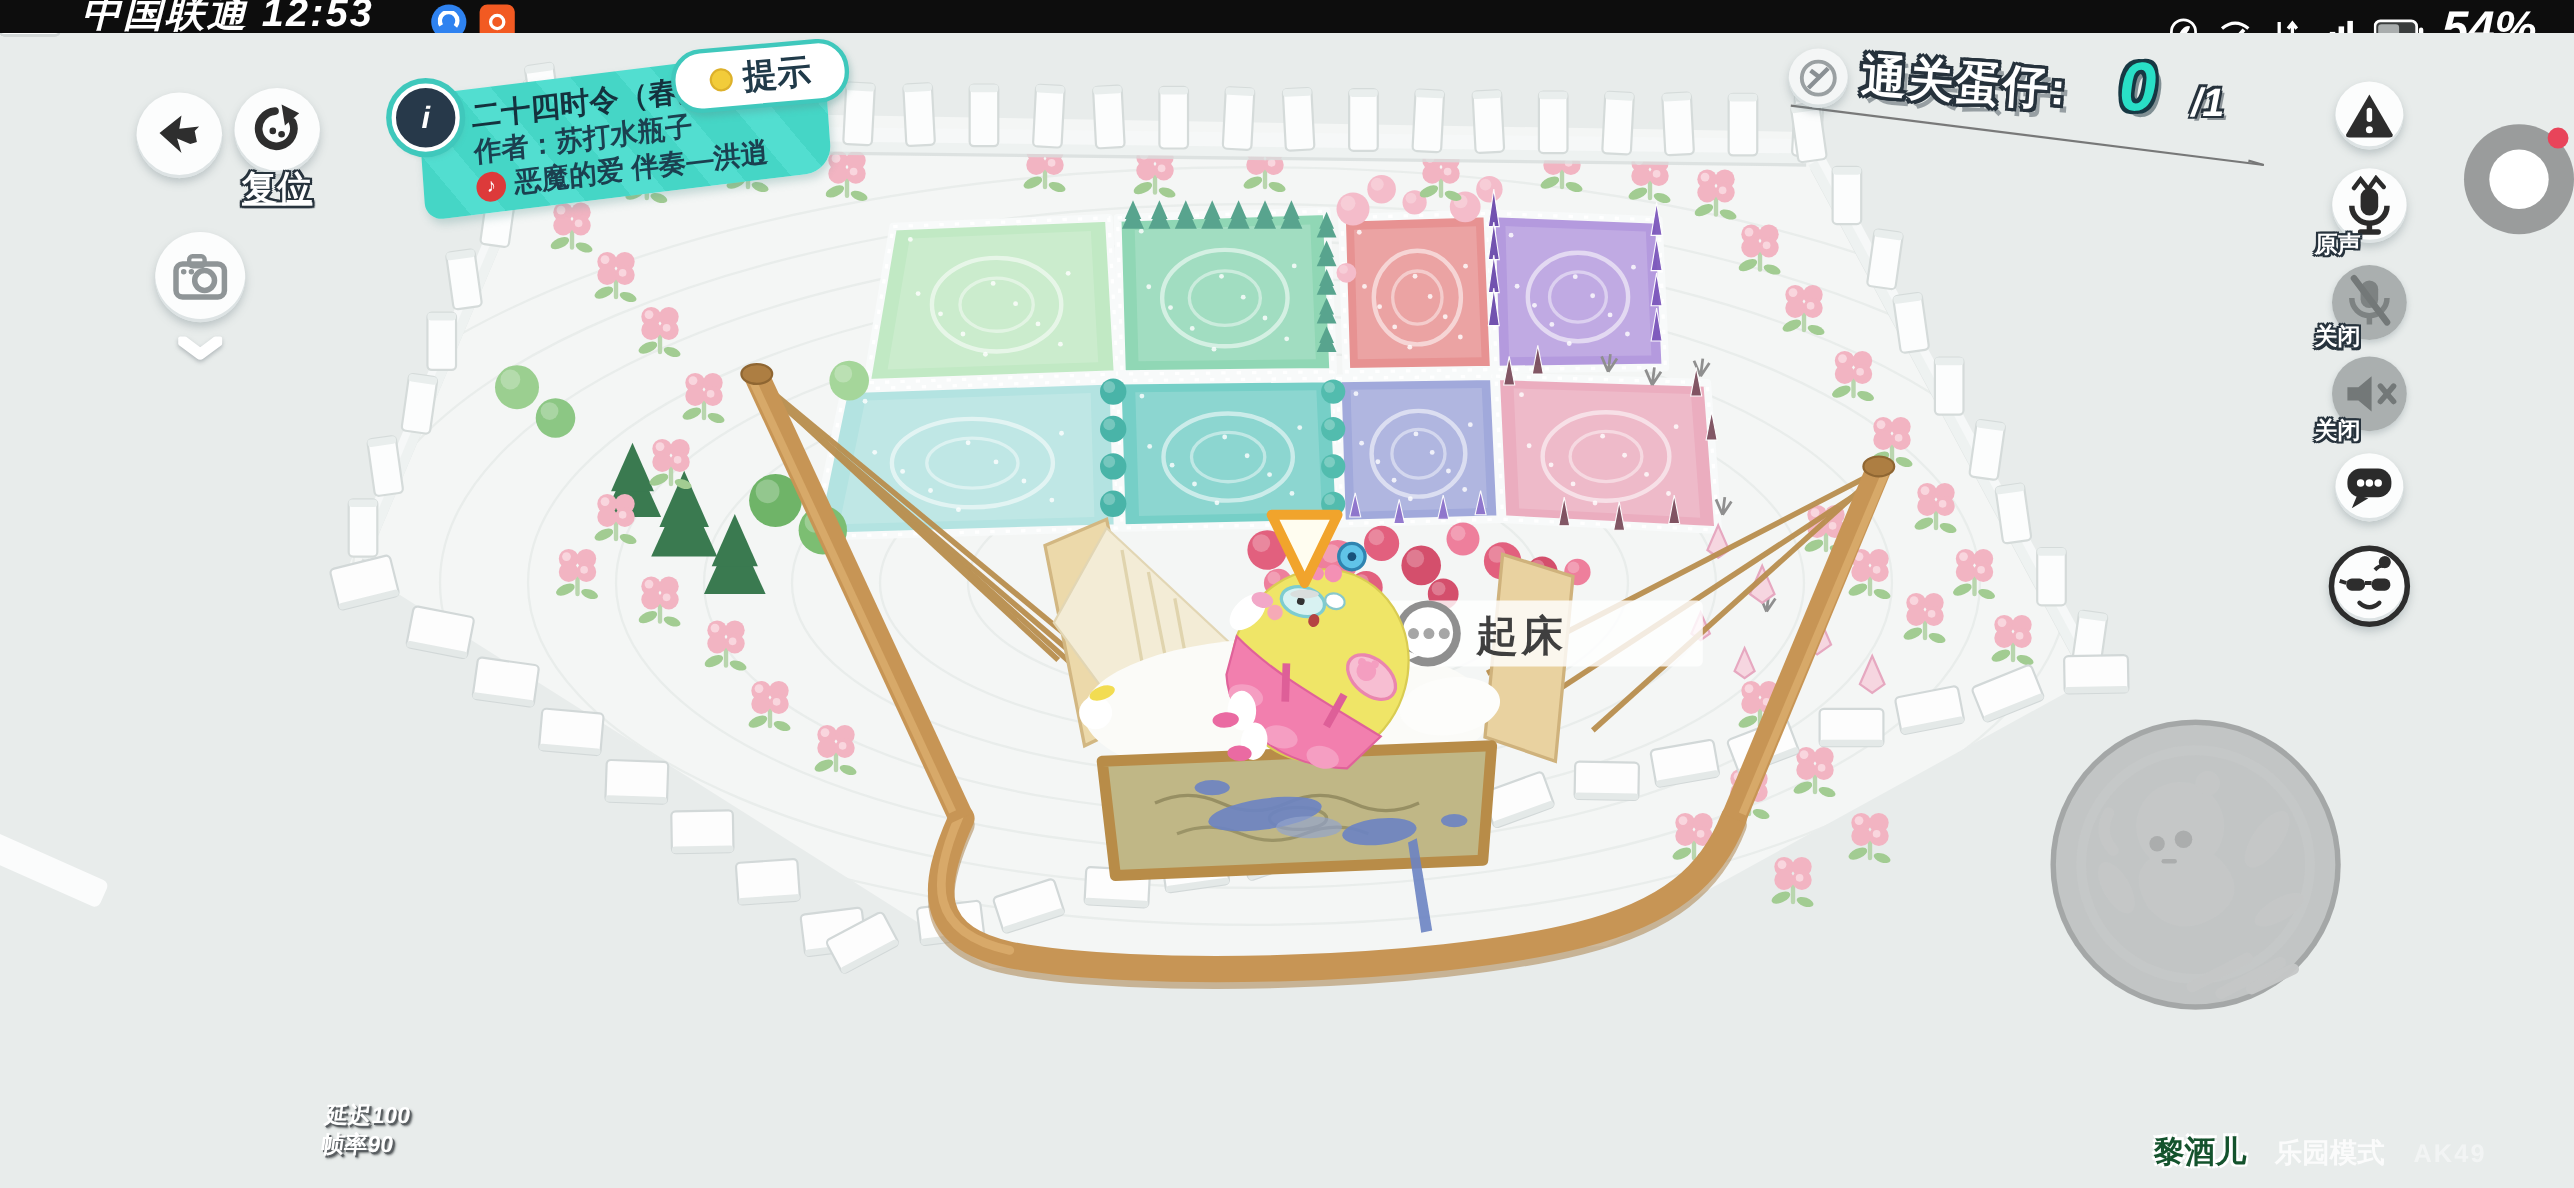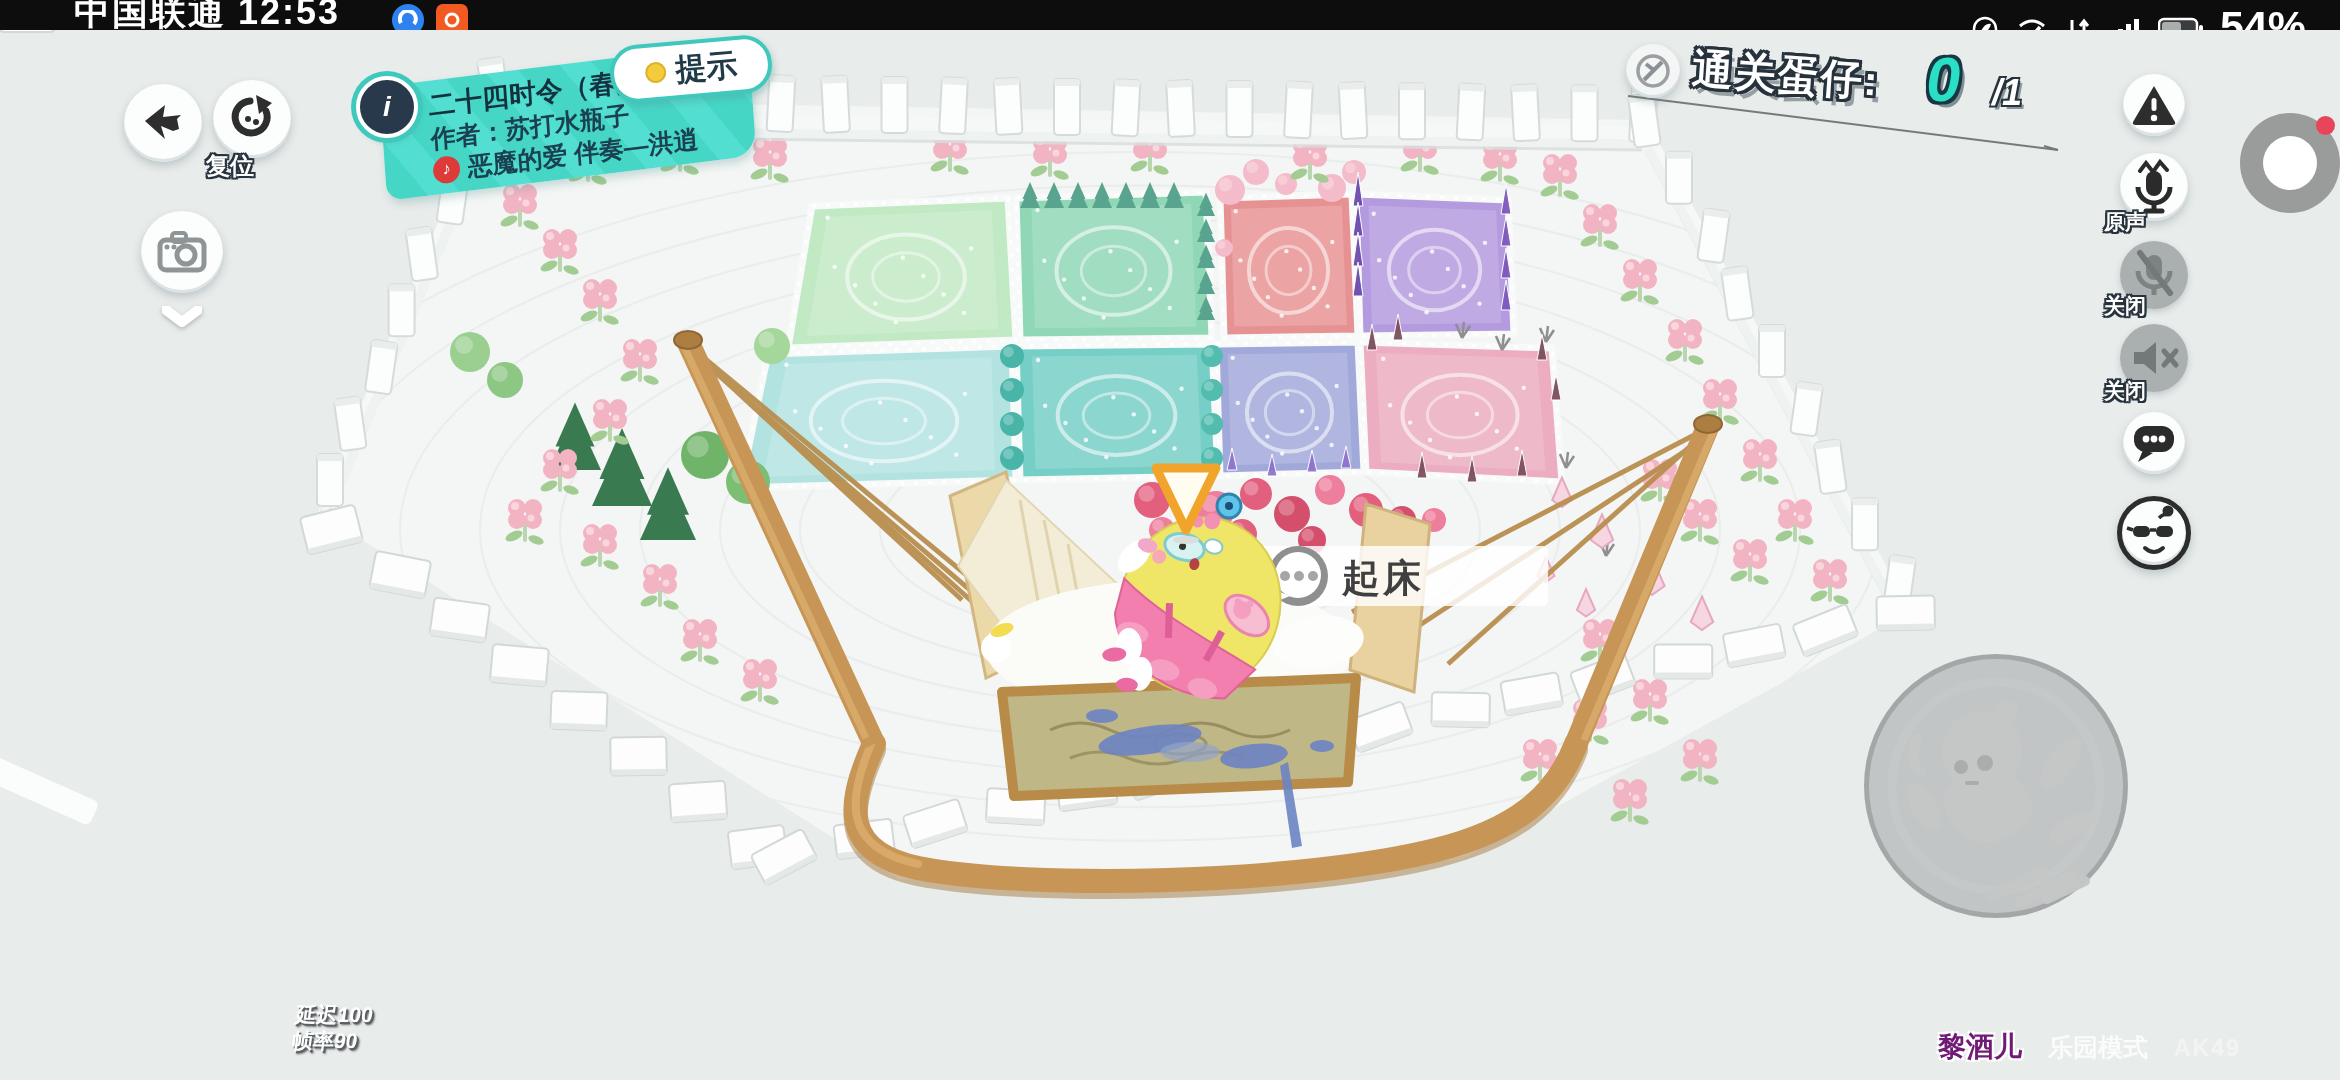--- a/index.html
+++ b/index.html
@@ -13,21 +13,21 @@
   .circle-btn{position:absolute;border-radius:50%;background:#fcfdfd;
       box-shadow:0 4px 8px rgba(110,125,132,.35), inset 0 -3px 0 rgba(195,205,208,.55);
       display:flex;align-items:center;justify-content:center;}
   .circle-btn.gray{background:rgba(160,166,166,.88);box-shadow:0 3px 6px rgba(110,125,132,.3);}
   .outline-dark{color:#fff;font-weight:bold;
       text-shadow:-2px -2px 0 #27333d,2px -2px 0 #27333d,-2px 2px 0 #27333d,2px 2px 0 #27333d,
                   -2px 0 0 #27333d,2px 0 0 #27333d,0 -2px 0 #27333d,0 2px 0 #27333d;}
 
   
   #statusbar{position:absolute;left:0;top:0;width:2340px;height:30px;background:#0d0d0d;
-      overflow:hidden;z-index:60;color:#fff;}
+      overflow:hidden;z-index:60;color:#fff;font-style:italic;}
   #sb-left{position:absolute;left:74px;top:-12px;font-size:36px;font-weight:bold;letter-spacing:2px;white-space:nowrap;}
   #sb-appicons{position:absolute;left:392px;top:4px;display:flex;gap:12px;}
   .sb-app{width:32px;height:32px;border-radius:50%;}
   #sb-right{position:absolute;right:34px;top:6px;display:flex;align-items:center;gap:16px;}
   #sb-batt-text{font-size:43px;font-weight:bold;margin-top:-4px;}
 
   
   #hint-pill{left:610px;top:40px;width:154px;height:50px;position:absolute;background:#fff;
       border:4px solid #3fc8bc;border-radius:28px;transform:rotate(-5deg);
       display:flex;align-items:center;justify-content:center;gap:10px;
@@ -40,21 +40,21 @@
       box-shadow:2px 5px 8px rgba(90,150,145,.3);padding:8px 10px 6px 48px;box-sizing:border-box;}
   #map-banner .l1{font-size:27px;font-weight:bold;color:#14323e;line-height:34px;white-space:nowrap;}
   #map-banner .l2{font-size:25px;font-weight:bold;color:#1b4050;line-height:32px;white-space:nowrap;}
   #map-banner .l3{font-size:25px;font-weight:bold;color:#1b4050;line-height:32px;display:flex;align-items:center;gap:8px;white-space:nowrap;}
   #music-icon{width:27px;height:27px;border-radius:50%;background:#dd3a3a;color:#fff;
       display:inline-flex;align-items:center;justify-content:center;font-size:17px;font-weight:bold;flex:0 0 auto;}
   #info-badge{position:absolute;left:356px;top:76px;width:54px;height:54px;border-radius:50%;
       background:#27394a;border:4px solid #fff;box-shadow:0 0 0 5px #3fc8bc,2px 4px 6px rgba(90,150,145,.4);
       color:#fff;display:flex;align-items:center;justify-content:center;
       font-size:28px;font-weight:bold;font-style:italic;z-index:43;}
-  #reset-label{position:absolute;left:206px;top:150px;width:92px;text-align:left;font-size:24px;z-index:40;}
+  #reset-label{position:absolute;left:206px;top:150px;width:92px;text-align:center;font-size:32px;z-index:40;text-decoration:underline;}
 
   
   #objective-label{position:absolute;left:1692px;top:48px;font-size:41px;font-weight:bold;color:#fff;
       transform:rotate(4deg);letter-spacing:2px;white-space:nowrap;z-index:40;
       text-shadow:-3px -3px 0 #26323c,3px -3px 0 #26323c,-3px 3px 0 #26323c,3px 3px 0 #26323c,
                   -3px 0 0 #26323c,3px 0 0 #26323c,0 -3px 0 #26323c,0 3px 0 #26323c,6px 7px 0 rgba(30,45,55,.4);}
   #objective-current{position:absolute;left:1926px;top:44px;font-size:62px;font-weight:bold;font-style:italic;
       color:#29dfc6;transform:rotate(-2deg);z-index:40;
       text-shadow:-3px -3px 0 #173843,3px -3px 0 #173843,-3px 3px 0 #173843,3px 3px 0 #173843,5px 6px 0 rgba(23,50,60,.5);}
   #objective-total{position:absolute;left:1992px;top:72px;font-size:36px;font-weight:bold;font-style:italic;color:#fff;z-index:40;
@@ -69,22 +69,22 @@
   #record-btn .inner{width:54px;height:54px;border-radius:50%;background:#fff;}
   #record-dot{position:absolute;left:2316px;top:116px;width:19px;height:19px;border-radius:50%;background:#e8445a;z-index:46;}
   #action-btn{position:absolute;left:1864px;top:654px;width:264px;height:264px;border-radius:50%;
       background:rgba(148,150,150,.45);border:5px solid rgba(128,130,130,.45);box-sizing:border-box;z-index:40;}
 
   
   #debug{position:absolute;left:294px;top:1002px;z-index:40;transform:skewX(-8deg);}
   #debug div{font-size:21px;font-weight:bold;color:#fff;line-height:26px;
       text-shadow:2px 2px 0 #5a5f62,3px 3px 2px rgba(70,75,78,.8);}
   #watermark{position:absolute;left:1938px;top:1028px;display:flex;align-items:baseline;gap:26px;z-index:40;white-space:nowrap;}
-  #wm-player{font-size:28px;font-weight:bold;color:#701a75;
-      text-shadow:-2px -2px 0 #fff,2px -2px 0 #fff,-2px 2px 0 #fff,2px 2px 0 #fff;}
+  #wm-player{font-size:28px;font-weight:bold;color:#14532d;
+      text-shadow:-2px -2px 0 #fff,2px -2px 0 #fff,-2px 2px 0 #fff,2px 2px 0 #fff;margin-left:20px;}
   #wm-mode{font-size:25px;font-weight:bold;color:rgba(255,255,255,.8);}
   #wm-tag{font-size:23px;font-weight:bold;color:rgba(255,255,255,.45);letter-spacing:2px;}
 </style>
 </head>
 <body>
 
 <svg id="scene" width="2340" height="1080" viewBox="0 0 2340 1080">
   <defs>
     <clipPath id="garden-clip">
       <polygon points="497,100 1640,120 1905,615 1460,860 900,880 318,512"></polygon>

